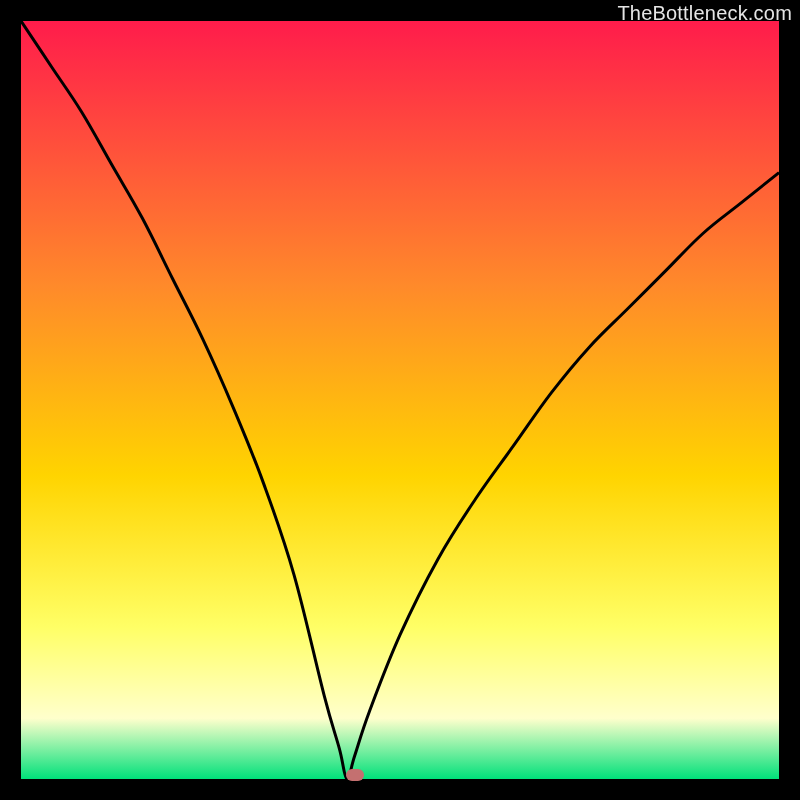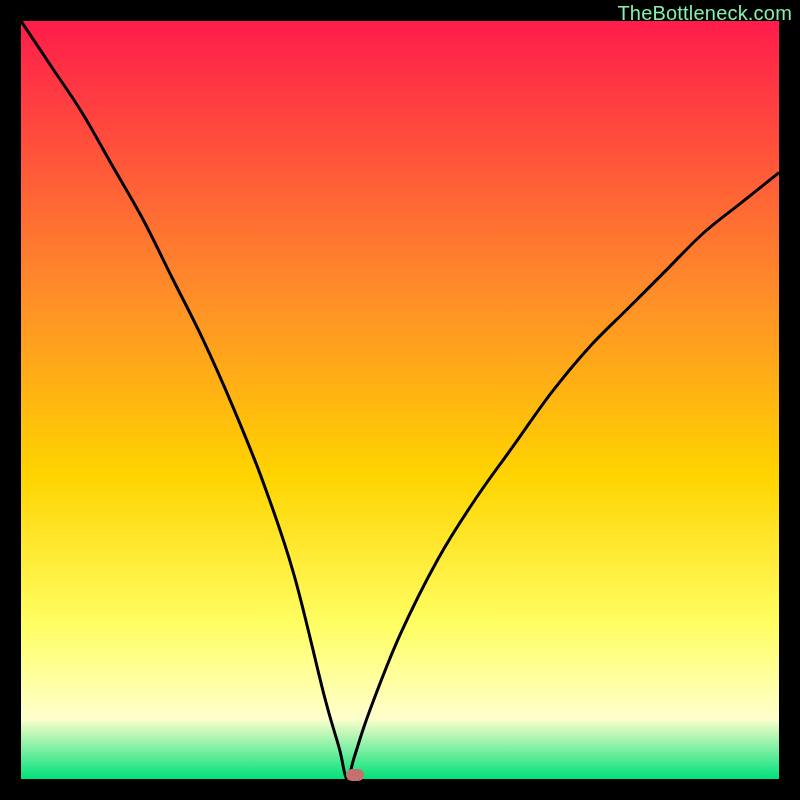--- a/index.html
+++ b/index.html
@@ -25,21 +25,21 @@
     top: 0;
     width: 758px;
     height: 758px;
   }
   .watermark {
     position: absolute;
     top: 2px;
     right: 8px;
     font-size: 20px;
     font-weight: 500;
-    color: #86efac;
+    color: #e5e5e5;
     letter-spacing: 0.2px;
   }
   .marker {
     position: absolute;
     width: 18px;
     height: 12px;
     border-radius: 6px;
     transform: translate(-50%, -50%);
   }
 </style>

